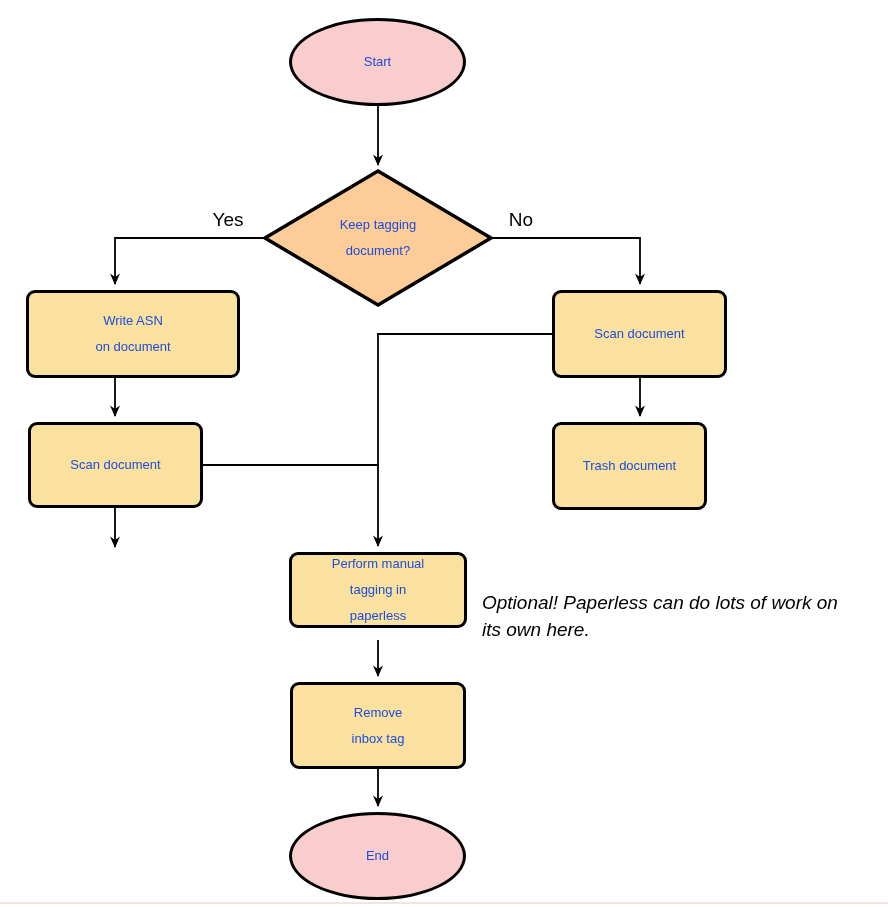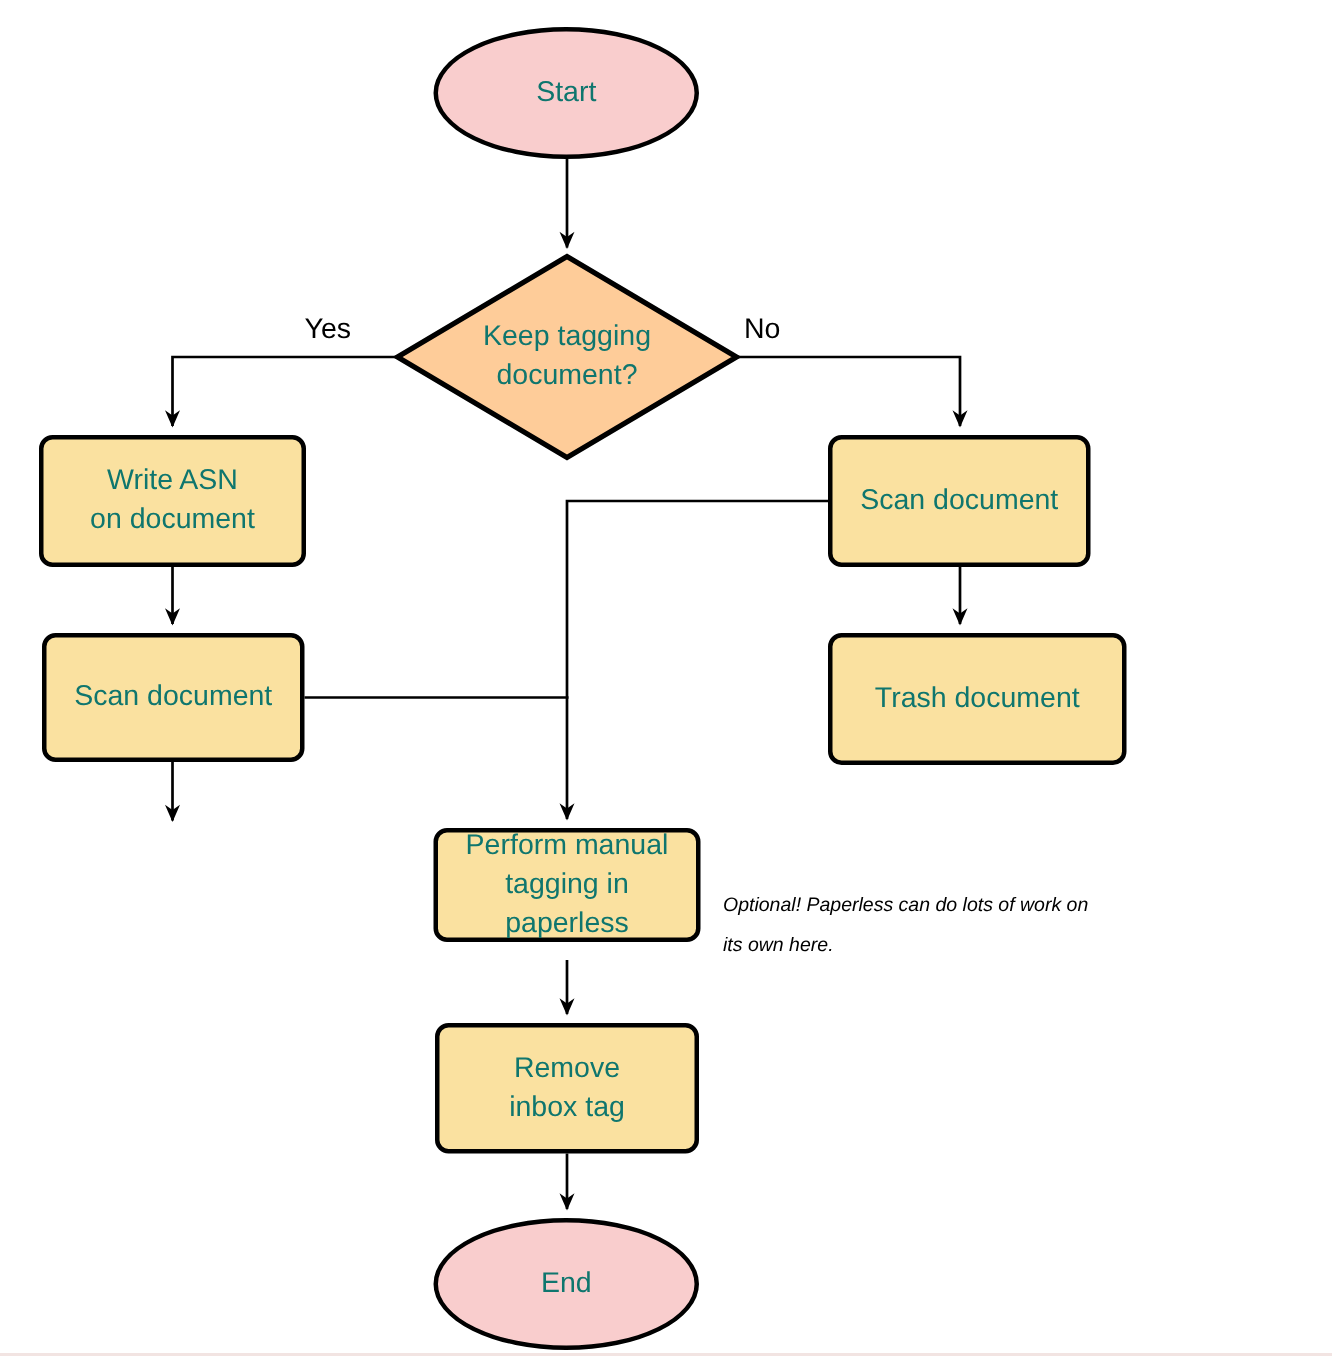--- a/index.html
+++ b/index.html
@@ -32,63 +32,63 @@
     height: 907px;
   }
   .node {
     position: absolute;
     display: flex;
     align-items: center;
     justify-content: center;
     text-align: center;
     box-sizing: border-box;
     white-space: pre-line;
-    font-size: 19px;
+    font-size: 13px;
     line-height: 26px;
-    color: #0f766e;
+    color: #1d4ed8;
   }
   .process {
     background: var(--process-fill);
     border: 3.5px solid var(--stroke);
     border-radius: 9px;
   }
   .terminator {
     background: var(--terminator-fill);
     border: 3.5px solid var(--stroke);
     border-radius: 50%;
   }
   .decision-label {
     background: transparent;
     border: none;
   }
   #n-start   { left: 289px; top: 18px;  width: 177px; height: 88px; }
   #n-decision{ left: 285px; top: 196px; width: 186px; height: 84px; }
-  #n-write   { left: 26px;  top: 290px; width: 178px; height: 88px; }
+  #n-write   { left: 26px;  top: 290px; width: 214px; height: 88px; }
   #n-scanl   { left: 28px;  top: 422px; width: 175px; height: 86px; }
   #n-archive { left: 28px;  top: 553px; width: 175px; height: 87px; }
   #n-scanr   { left: 552px; top: 290px; width: 175px; height: 88px; }
-  #n-trash   { left: 552px; top: 422px; width: 199px; height: 88px; }
+  #n-trash   { left: 552px; top: 422px; width: 155px; height: 88px; }
   #n-tag     { left: 289px; top: 552px; width: 178px; height: 76px; }
   #n-remove  { left: 290px; top: 682px; width: 176px; height: 87px; }
   #n-end     { left: 289px; top: 812px; width: 177px; height: 88px; }
   .edge-label {
     position: absolute;
     font-size: 19px;
     line-height: 22px;
-    text-align: left;
+    text-align: center;
     width: 50px;
   }
   #lbl-yes { left: 203px; top: 209px; }
   #lbl-no  { left: 496px; top: 209px; }
   #annotation {
     position: absolute;
     left: 482px;
     top: 589px;
     width: 400px;
-    font-size: 13px;
+    font-size: 19px;
     line-height: 27px;
     font-style: italic;
     white-space: pre-line;
   }
   #bottom-rule {
     position: absolute;
     left: 0;
     top: 902px;
     width: 888px;
     height: 2px;

